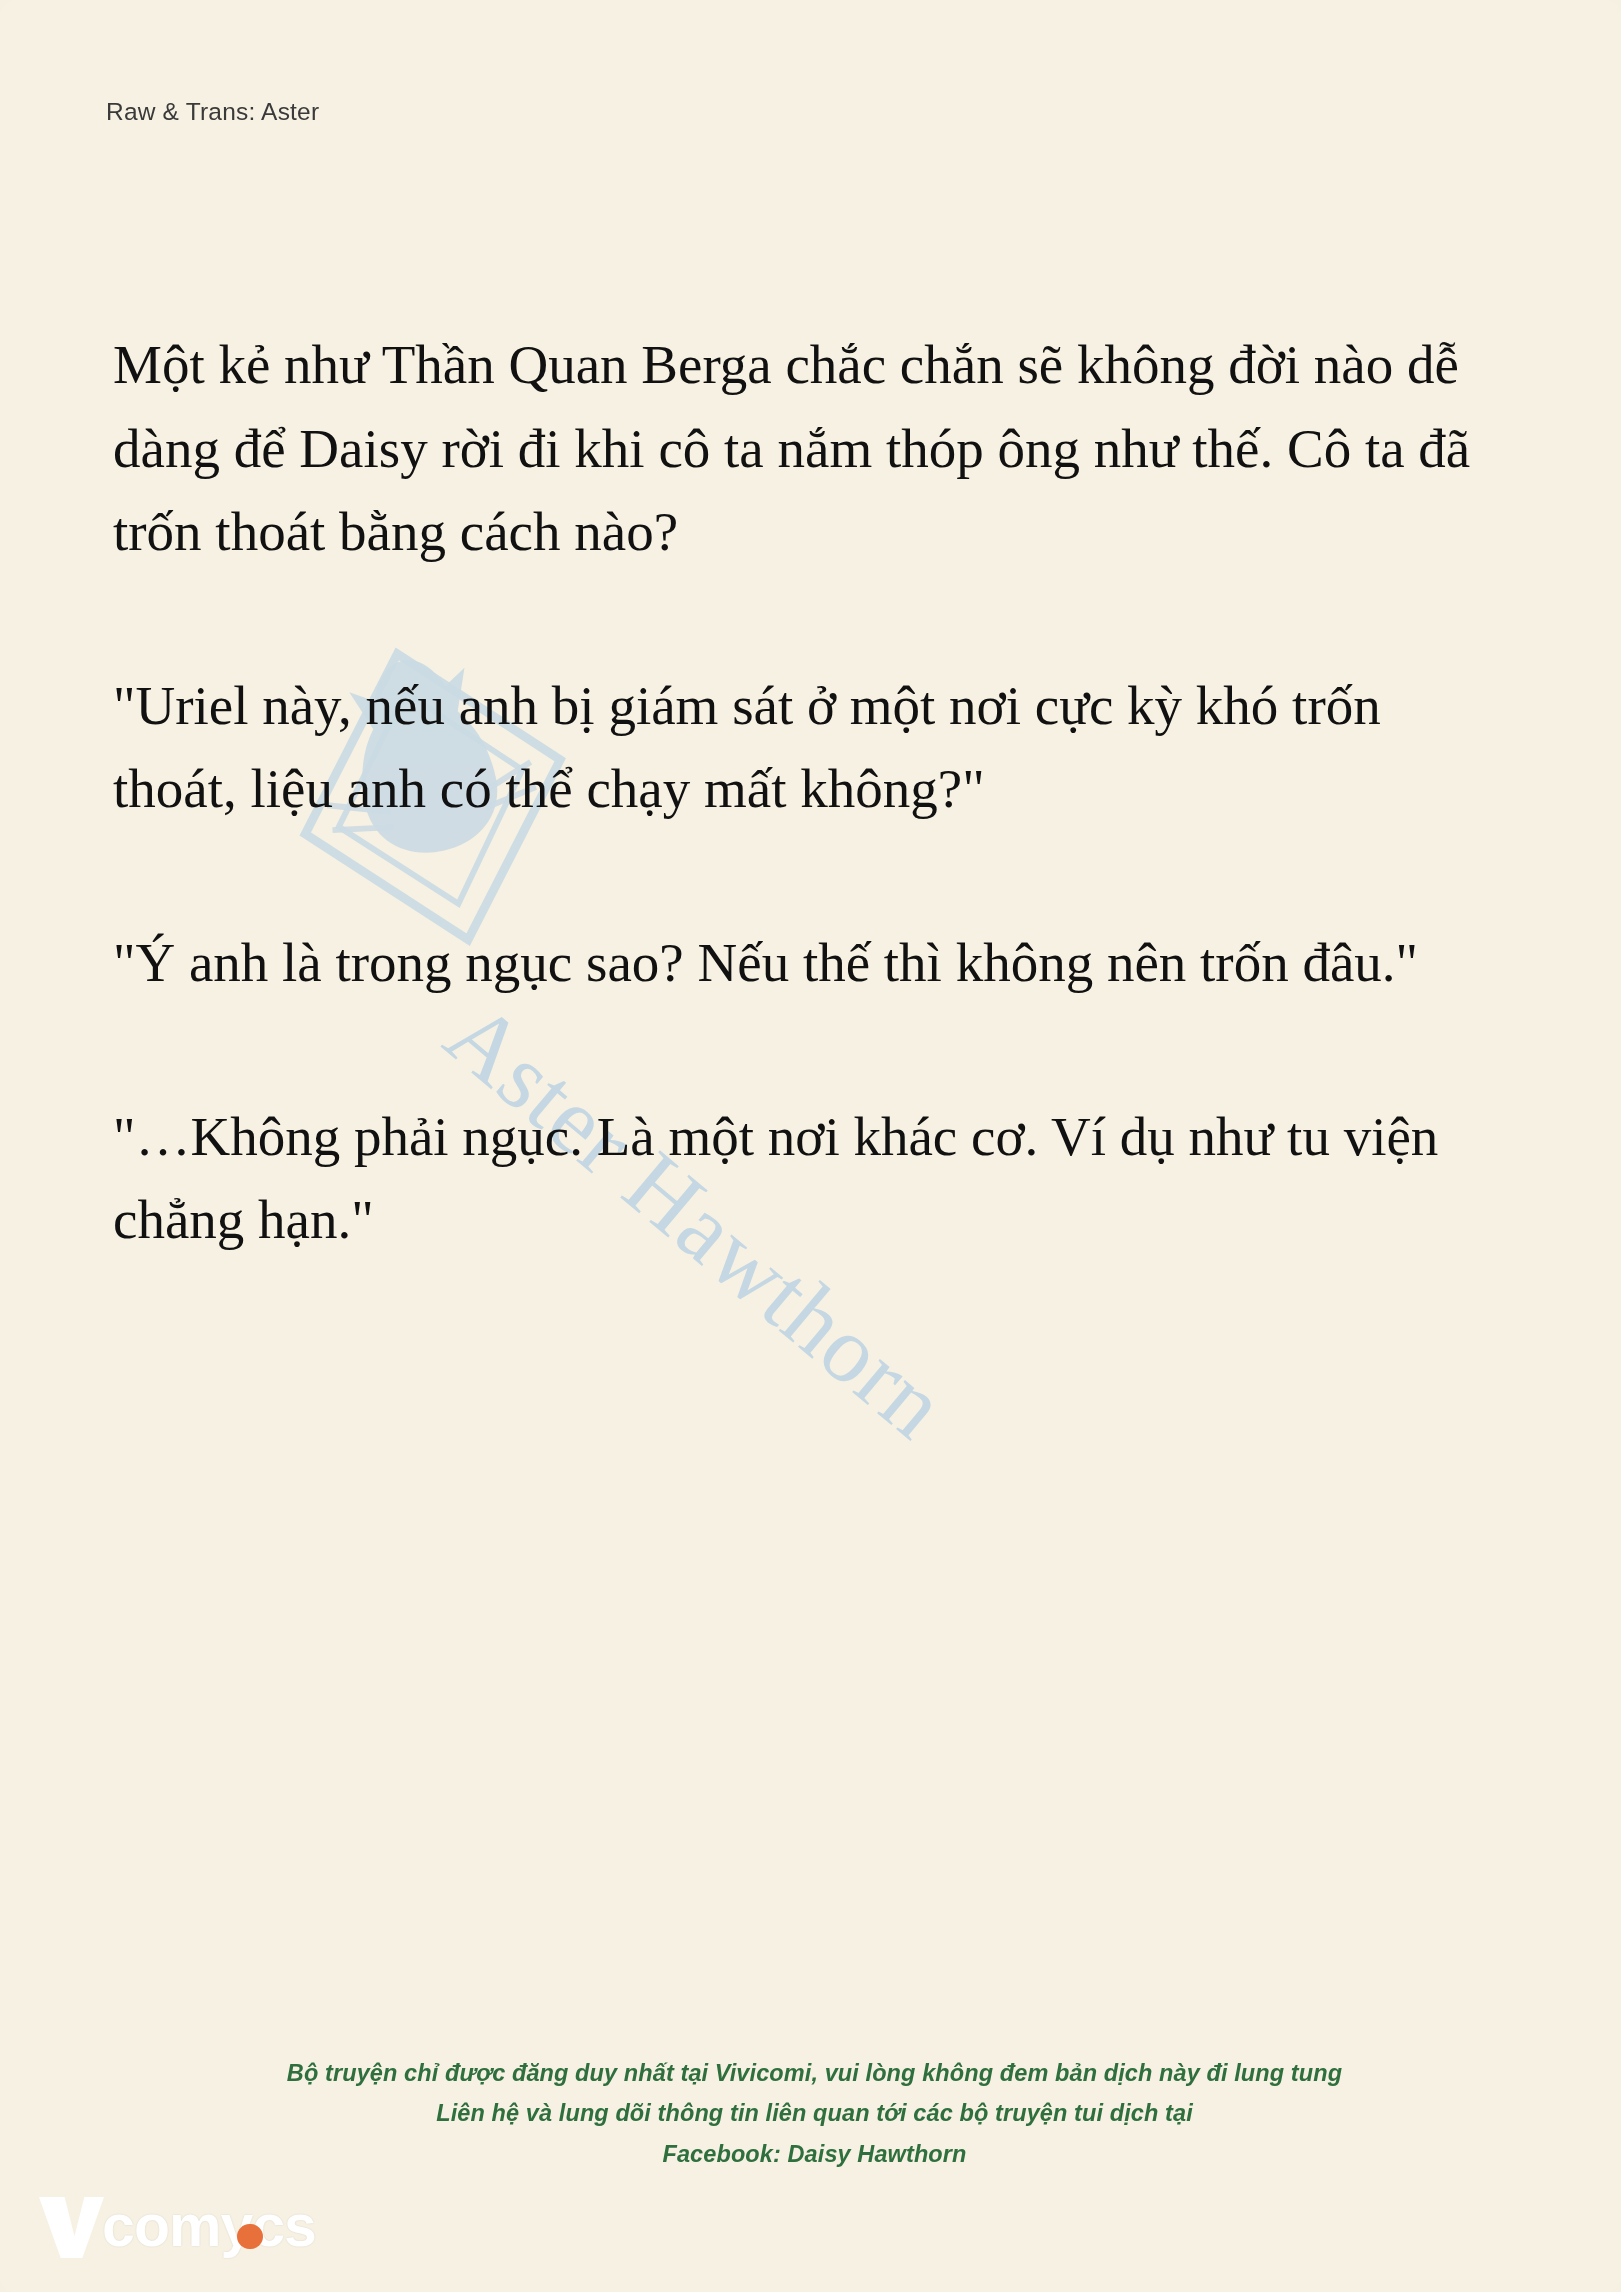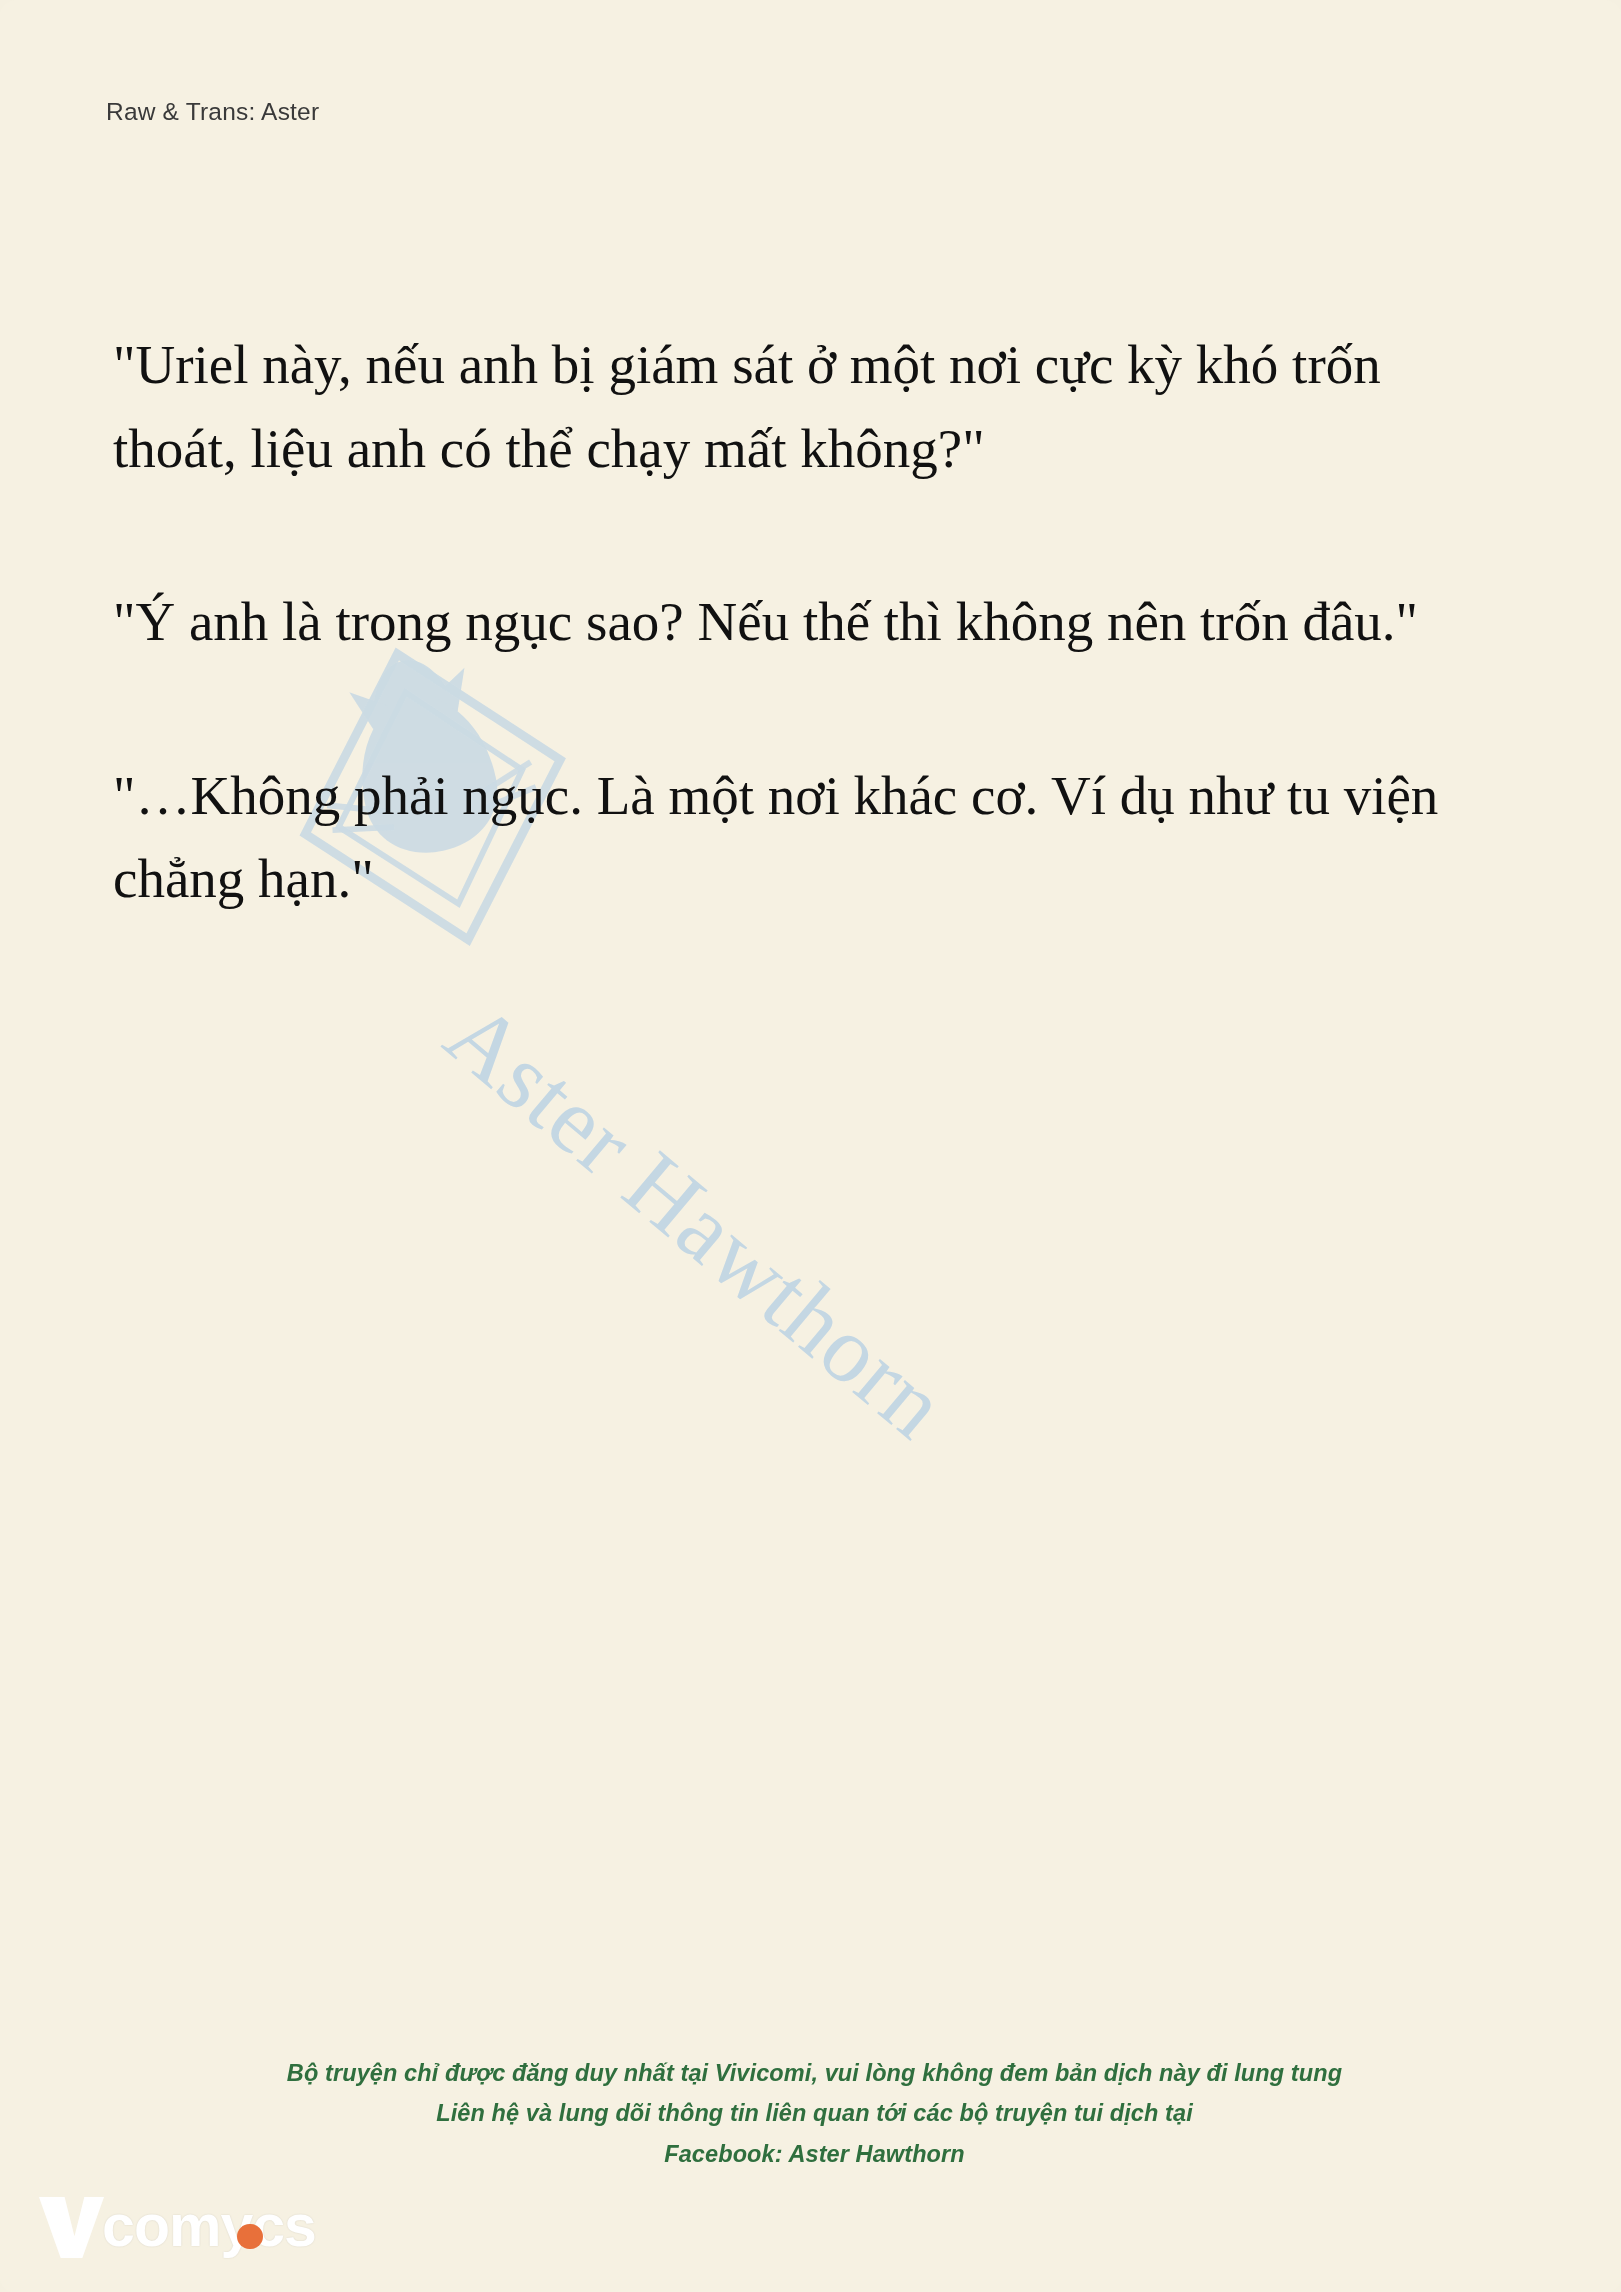--- a/index.html
+++ b/index.html
@@ -161,29 +161,30 @@
           <line x1="88" y1="252" x2="150" y2="262"></line>
           <line x1="300" y1="226" x2="246" y2="246"></line>
           <line x1="300" y1="252" x2="246" y2="262"></line>
         </g>
       </svg>
     </div>
     <div class="wm-text">Aster Hawthorn</div>
   </div>
 
   <div class="content">
+    <p class="para">Một kẻ như Thần Quan Berga chắc chắn sẽ không đời nào dễ dàng để Daisy rời đi khi cô ta nắm thóp ông như thế. Cô ta đã trốn thoát bằng cách nào?</p>
     <p class="para">"Uriel này, nếu anh bị giám sát ở một nơi cực kỳ khó trốn thoát, liệu anh có thể chạy mất không?"</p>
     <p class="para">"Ý anh là trong ngục sao? Nếu thế thì không nên trốn đâu."</p>
     <p class="para">"…Không phải ngục. Là một nơi khác cơ. Ví dụ như tu viện chẳng hạn."</p>
   </div>
 
   <div class="footer-note">
     <div>Bộ truyện chỉ được đăng duy nhất tại Vivicomi, vui lòng không đem bản dịch này đi lung tung</div>
     <div>Liên hệ và lung dõi thông tin liên quan tới các bộ truyện tui dịch tại</div>
-    <div>Facebook: Aster Hawthorn</div>
+    <div>Facebook: Daisy Hawthorn</div>
   </div>
 
   <div class="logo">
     <div class="logo-wrap">
       <div style="display:flex; align-items:center;">
         <div class="logo-v">
           <svg width="73" height="71" viewBox="0 0 74 72" xmlns="http://www.w3.org/2000/svg">
             <path d="M4 6 L30 6 L40 46 L50 6 L70 6 L48 68 L26 68 Z" fill="#ffffff"></path>
           </svg>
         </div>

